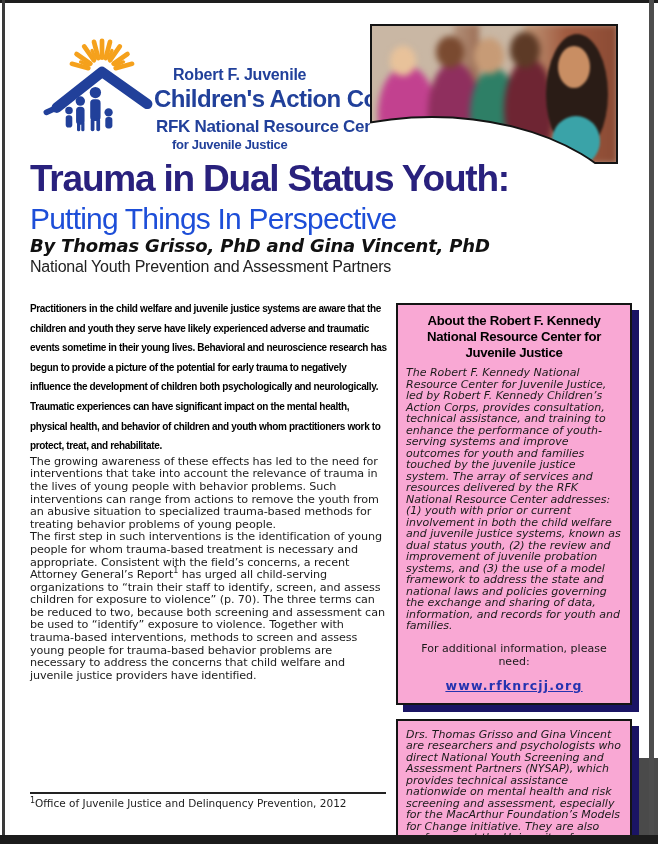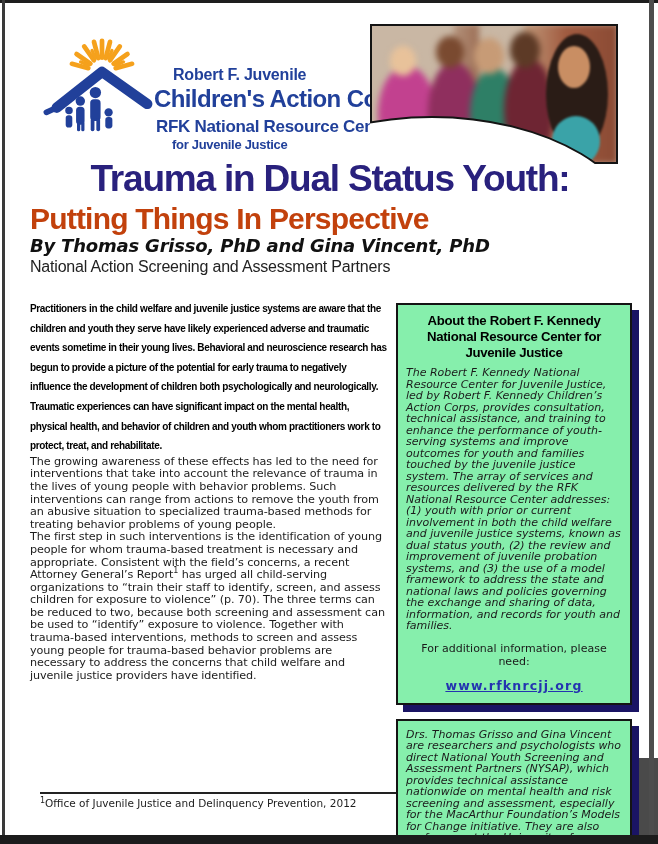--- a/index.html
+++ b/index.html
@@ -27,37 +27,37 @@
   .photo .blur-group{position:absolute;inset:0;filter:blur(3px);}
   .photo .blob{position:absolute;border-radius:50%;}
   .brick{position:absolute;right:0;top:0;width:38%;height:100%;background:linear-gradient(90deg,#c09879 0%,#a05a3f 45%,#8a4a34 100%);}
   .brick2{position:absolute;left:34%;top:0;width:10%;height:100%;background:linear-gradient(90deg,#b3917a,#9c6e55);}
   .front-group{position:absolute;inset:0;filter:blur(1px);}
   .photo-frame{position:absolute;inset:0;border:2px solid #141414;z-index:5;pointer-events:none;}
   .swoosh{position:absolute;width:420px;height:250px;left:-150px;top:92px;background:#ffffff;border:2px solid #141414;border-radius:50%;z-index:6;}
 
   
   .title-block{position:absolute;left:30px;top:160px;width:600px;font-family:"Liberation Sans",sans-serif;}
-  .page-title{color:var(--title_indigo);font-weight:bold;font-size:37px;letter-spacing:-1.2px;line-height:1.05;text-align:center;}
-  .page-subtitle{color:#c2410c;font-weight:bold;font-size:30px;letter-spacing:-0.8px;line-height:1.1;margin-top:3px;}
+  .page-title{color:var(--title_indigo);font-weight:bold;font-size:37px;letter-spacing:-1.2px;line-height:1.05;}
+  .page-subtitle{color:#1d4ed8;font-weight:normal;font-size:30px;letter-spacing:-0.8px;line-height:1.1;margin-top:3px;}
   .byline{color:#111;font-weight:bold;font-style:italic;font-size:18px;letter-spacing:-0.2px;margin-top:0;font-family:"DejaVu Sans",sans-serif;}
   .affiliation{color:#222;font-size:16px;margin-top:2px;letter-spacing:-0.2px;}
 
   
   .left-col{position:absolute;left:30px;top:299px;width:358px;}
   .lead{font-family:"Liberation Sans",sans-serif;font-weight:bold;color:#000;font-size:10px;line-height:19.6px;letter-spacing:-0.35px;}
   .para{color:#1c1c1c;font-size:11.2px;line-height:12.6px;letter-spacing:-0.1px;}
   sup{font-size:8px;line-height:0;}
-  .footnote-block{position:absolute;left:40px;top:792px;width:360px;}
+  .footnote-block{position:absolute;left:30px;top:792px;width:360px;}
   .footnote-rule{width:356px;height:2px;background:#222;}
   .footnote{color:#1c1c1c;font-size:10.5px;margin-top:3px;}
 
   
   .sidebar{position:absolute;left:396px;top:303px;width:245px;}
-  .box{background:#86efac;border:2px solid #141414;box-shadow:7px 7px 0 var(--shadow_navy);padding:6px 8px 10px 8px;width:216px;}
+  .box{background:#f9a8d4;border:2px solid #141414;box-shadow:7px 7px 0 var(--shadow_navy);padding:6px 8px 10px 8px;width:216px;}
   .box-title{font-family:"Liberation Sans",sans-serif;font-weight:bold;color:#000;font-size:13.2px;line-height:16px;text-align:center;letter-spacing:-0.3px;margin:2px 0 6px 0;}
   .box-body{font-style:italic;color:#1a1a1a;font-size:11px;line-height:11.5px;}
   .info-line{color:#1a1a1a;font-size:11px;text-align:center;margin-top:10px;}
   .website-link{display:block;text-align:center;margin-top:10px;color:var(--link_blue);font-weight:bold;font-size:12.5px;letter-spacing:1.2px;text-decoration:underline;}
   .box2{margin-top:14px;padding-top:8px;}
 </style>
 </head>
 <body>
 
 <div class="page">
@@ -126,21 +126,21 @@
       <div class="blob" style="left:182px;top:92px;width:48px;height:50px;background:#3aa3a8;"></div>
     </div>
     <div class="photo-frame"></div>
     <div class="swoosh"></div>
   </div>
 
   <div class="title-block">
     <div class="page-title">Trauma in Dual Status Youth:</div>
     <div class="page-subtitle">Putting Things In Perspective</div>
     <div class="byline">By Thomas Grisso, PhD and Gina Vincent, PhD</div>
-    <div class="affiliation">National Action Screening and Assessment Partners</div>
+    <div class="affiliation">National Youth Prevention and Assessment Partners</div>
   </div>
 
   <div class="left-col">
     <div class="lead">Practitioners in the child welfare and juvenile justice systems are aware that the children and youth they serve have likely experienced adverse and traumatic events sometime in their young lives. Behavioral and neuroscience research has begun to provide a picture of the potential for early trauma to negatively influence the development of children both psychologically and neurologically. Traumatic experiences can have significant impact on the mental health, physical health, and behavior of children and youth whom practitioners work to protect, treat, and rehabilitate.</div>
     <div class="para">The growing awareness of these effects has led to the need for interventions that take into account the relevance of trauma in the lives of young people with behavior problems. Such interventions can range from actions to remove the youth from an abusive situation to specialized trauma-based methods for treating behavior problems of young people.</div>
     <div class="para"><span>The first step in such interventions is the identification of young people for whom trauma-based treatment is necessary and appropriate. Consistent with the field’s concerns, a recent Attorney General’s Report</span><sup>1</sup><span> has urged all child-serving organizations to “train their staff to identify, screen, and assess children for exposure to violence” (p. 70). The three terms can be reduced to two, because both screening and assessment can be used to “identify” exposure to violence. Together with trauma-based interventions, methods to screen and assess young people for trauma-based behavior problems are necessary to address the concerns that child welfare and juvenile justice providers have identified.</span></div>
   </div>
 
   <div class="footnote-block">
     <div class="footnote-rule"></div>

